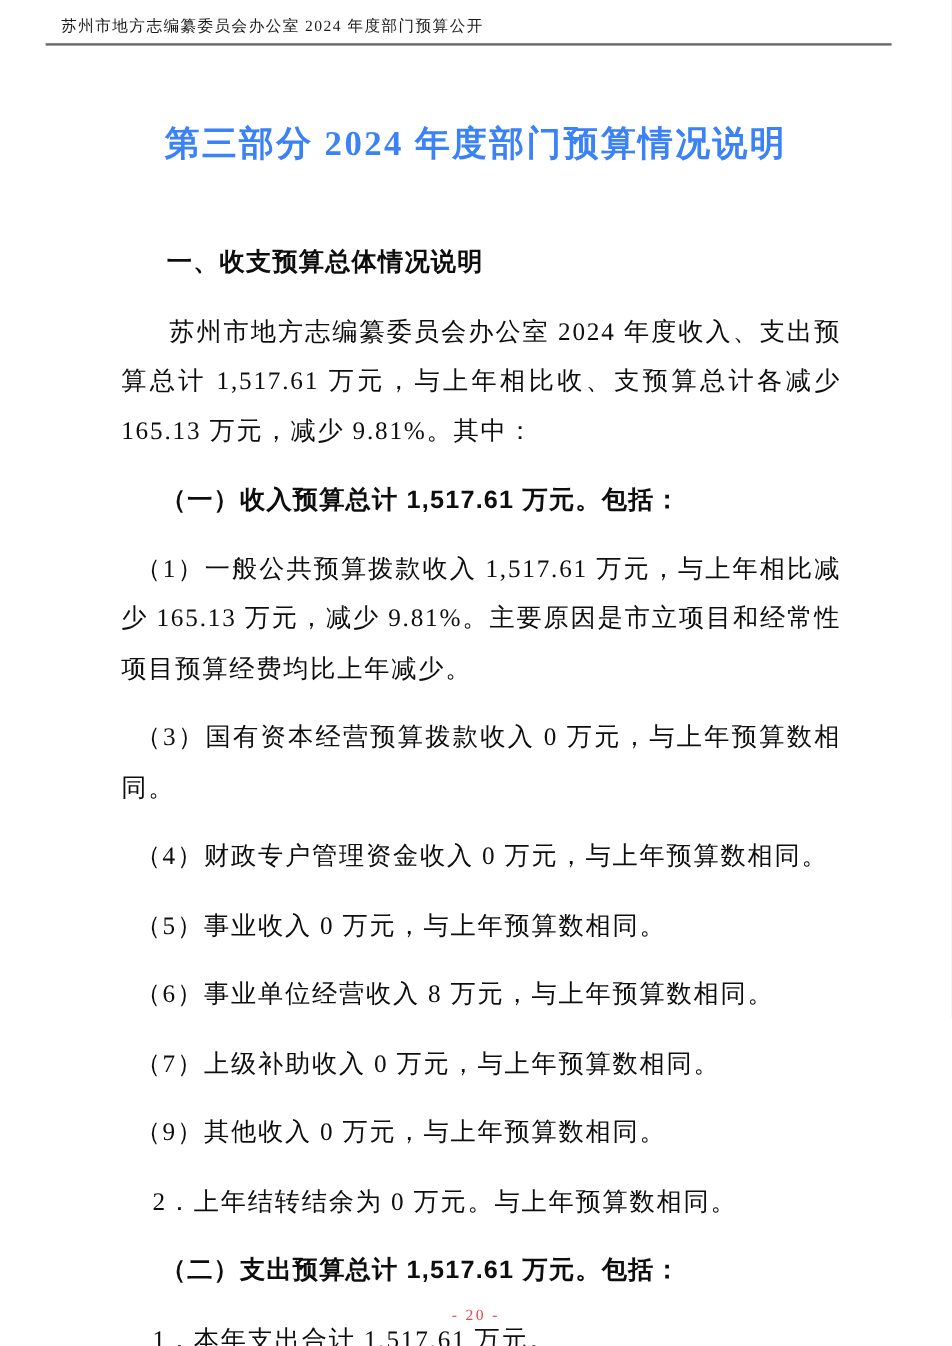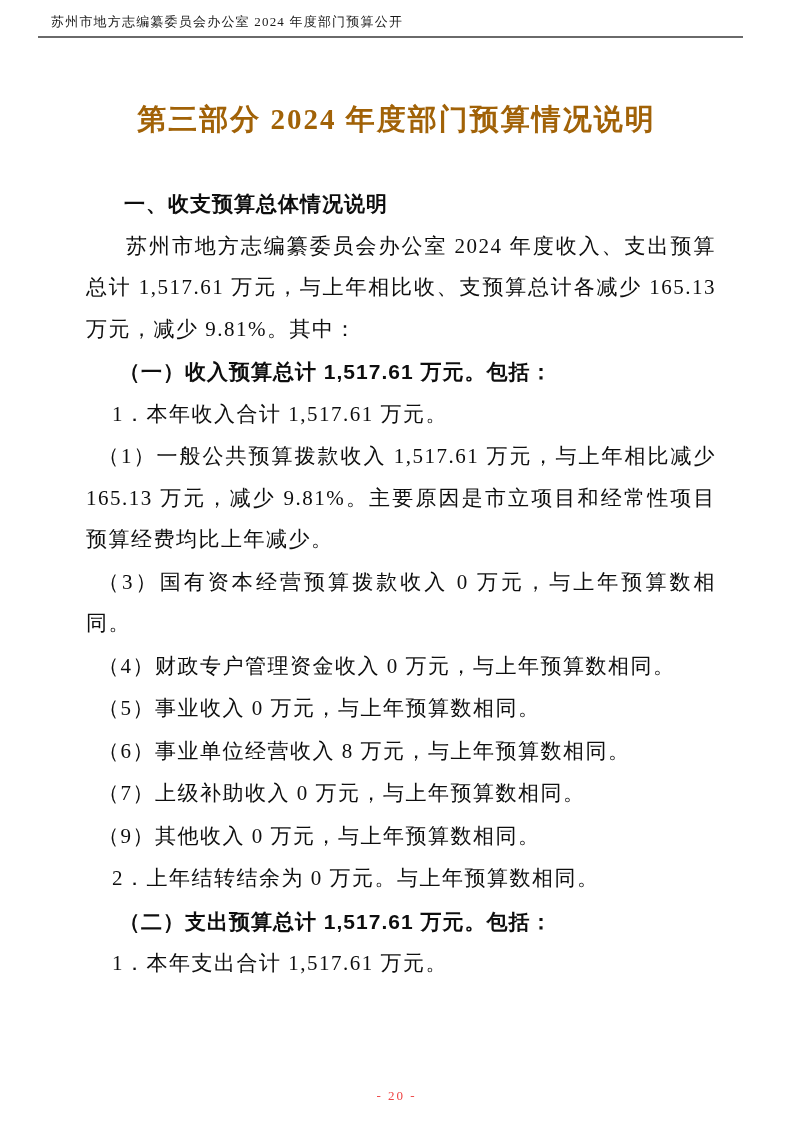--- a/index.html
+++ b/index.html
@@ -30,34 +30,34 @@
   .doc-title {
     position: absolute;
     top: 100px;
     left: 0;
     width: 100%;
     margin: 0;
     text-align: center;
     font-size: 29px;
     font-weight: 700;
     letter-spacing: 2px;
-    color: #a16207;
+    color: #3b82f6;
     font-family: "Liberation Serif", serif;
   }
   .content {
     position: absolute;
     top: 182px;
     left: 85px;
     width: 632px;
     font-size: 21px;
     line-height: 41.5px;
     letter-spacing: 1.5px;
     text-align: justify;
   }
-  .content p { margin: 1px; padding: 0; }
+  .content p { margin: 16px; padding: 0; }
   .h-sec {
     font-weight: 700;
     text-indent: 38px;
     font-family: "Liberation Sans", sans-serif;
     font-size: 21px;
     letter-spacing: 1px;
   }
   .h-sub {
     font-weight: 700;
     text-indent: 33px;
@@ -87,21 +87,20 @@
   <header class="page-header">
     <div class="page-header-text">苏州市地方志编纂委员会办公室 2024 年度部门预算公开</div>
   </header>
 
   <h1 class="doc-title">第三部分 2024 年度部门预算情况说明</h1>
 
   <main class="content">
     <p class="h-sec">一、收支预算总体情况说明</p>
     <p class="indent-full">苏州市地方志编纂委员会办公室 2024 年度收入、支出预算总计 1,517.61 万元，与上年相比收、支预算总计各减少 165.13 万元，减少 9.81%。其中：</p>
     <p class="h-sub">（一）收入预算总计 1,517.61 万元。包括：</p>
-    <p class="ind-num">1．本年收入合计 1,517.61 万元。</p>
     <p class="ind-paren">（1）一般公共预算拨款收入 1,517.61 万元，与上年相比减少 165.13 万元，减少 9.81%。主要原因是市立项目和经常性项目预算经费均比上年减少。</p>
     <p class="ind-paren">（3）国有资本经营预算拨款收入 0 万元，与上年预算数相同。</p>
     <p class="ind-paren">（4）财政专户管理资金收入 0 万元，与上年预算数相同。</p>
     <p class="ind-paren">（5）事业收入 0 万元，与上年预算数相同。</p>
     <p class="ind-paren">（6）事业单位经营收入 8 万元，与上年预算数相同。</p>
     <p class="ind-paren">（7）上级补助收入 0 万元，与上年预算数相同。</p>
     <p class="ind-paren">（9）其他收入 0 万元，与上年预算数相同。</p>
     <p class="ind-num">2．上年结转结余为 0 万元。与上年预算数相同。</p>
     <p class="h-sub">（二）支出预算总计 1,517.61 万元。包括：</p>
     <p class="ind-num">1．本年支出合计 1,517.61 万元。</p>

